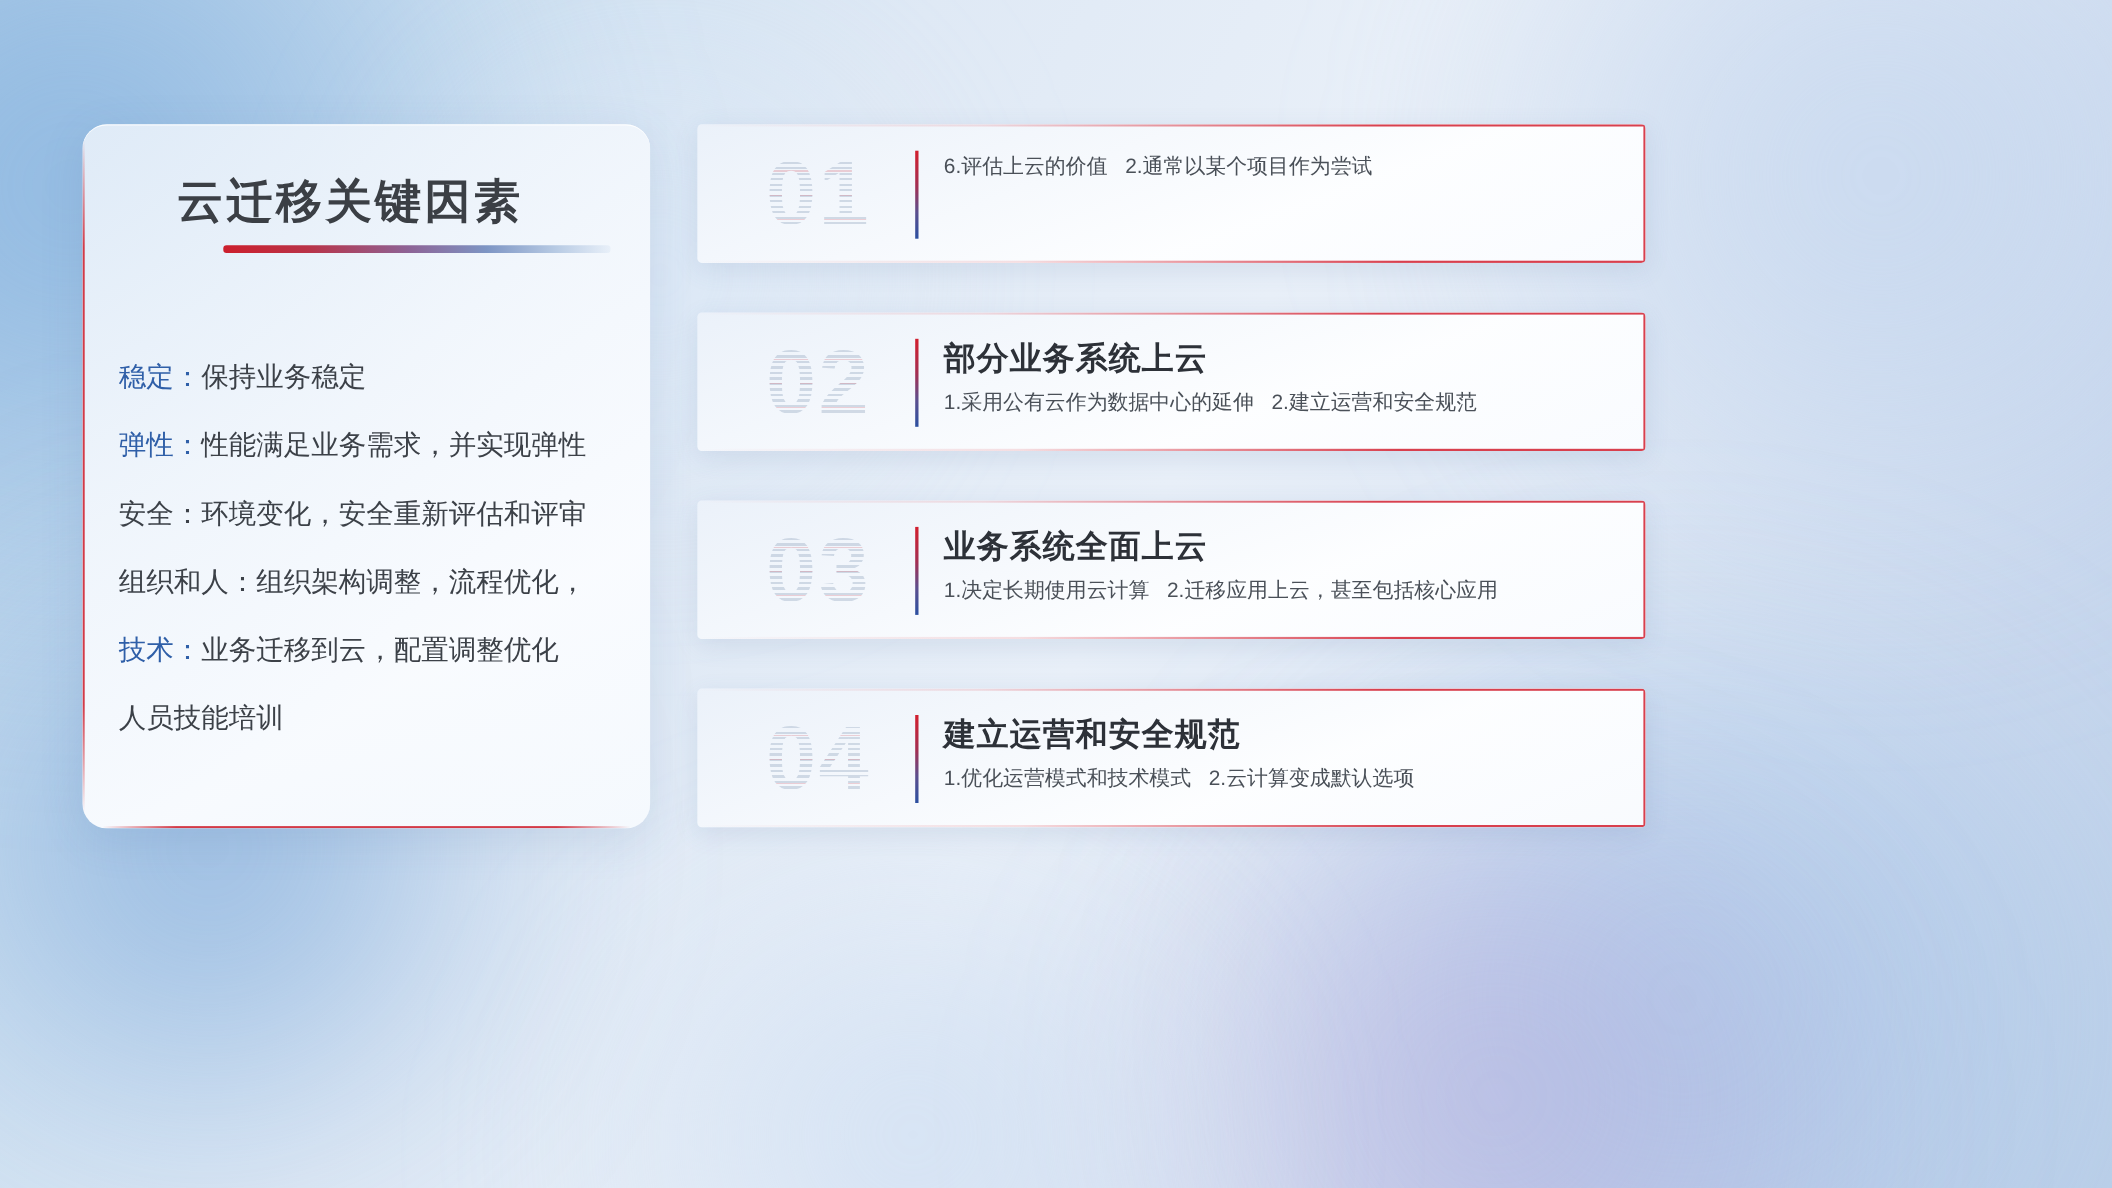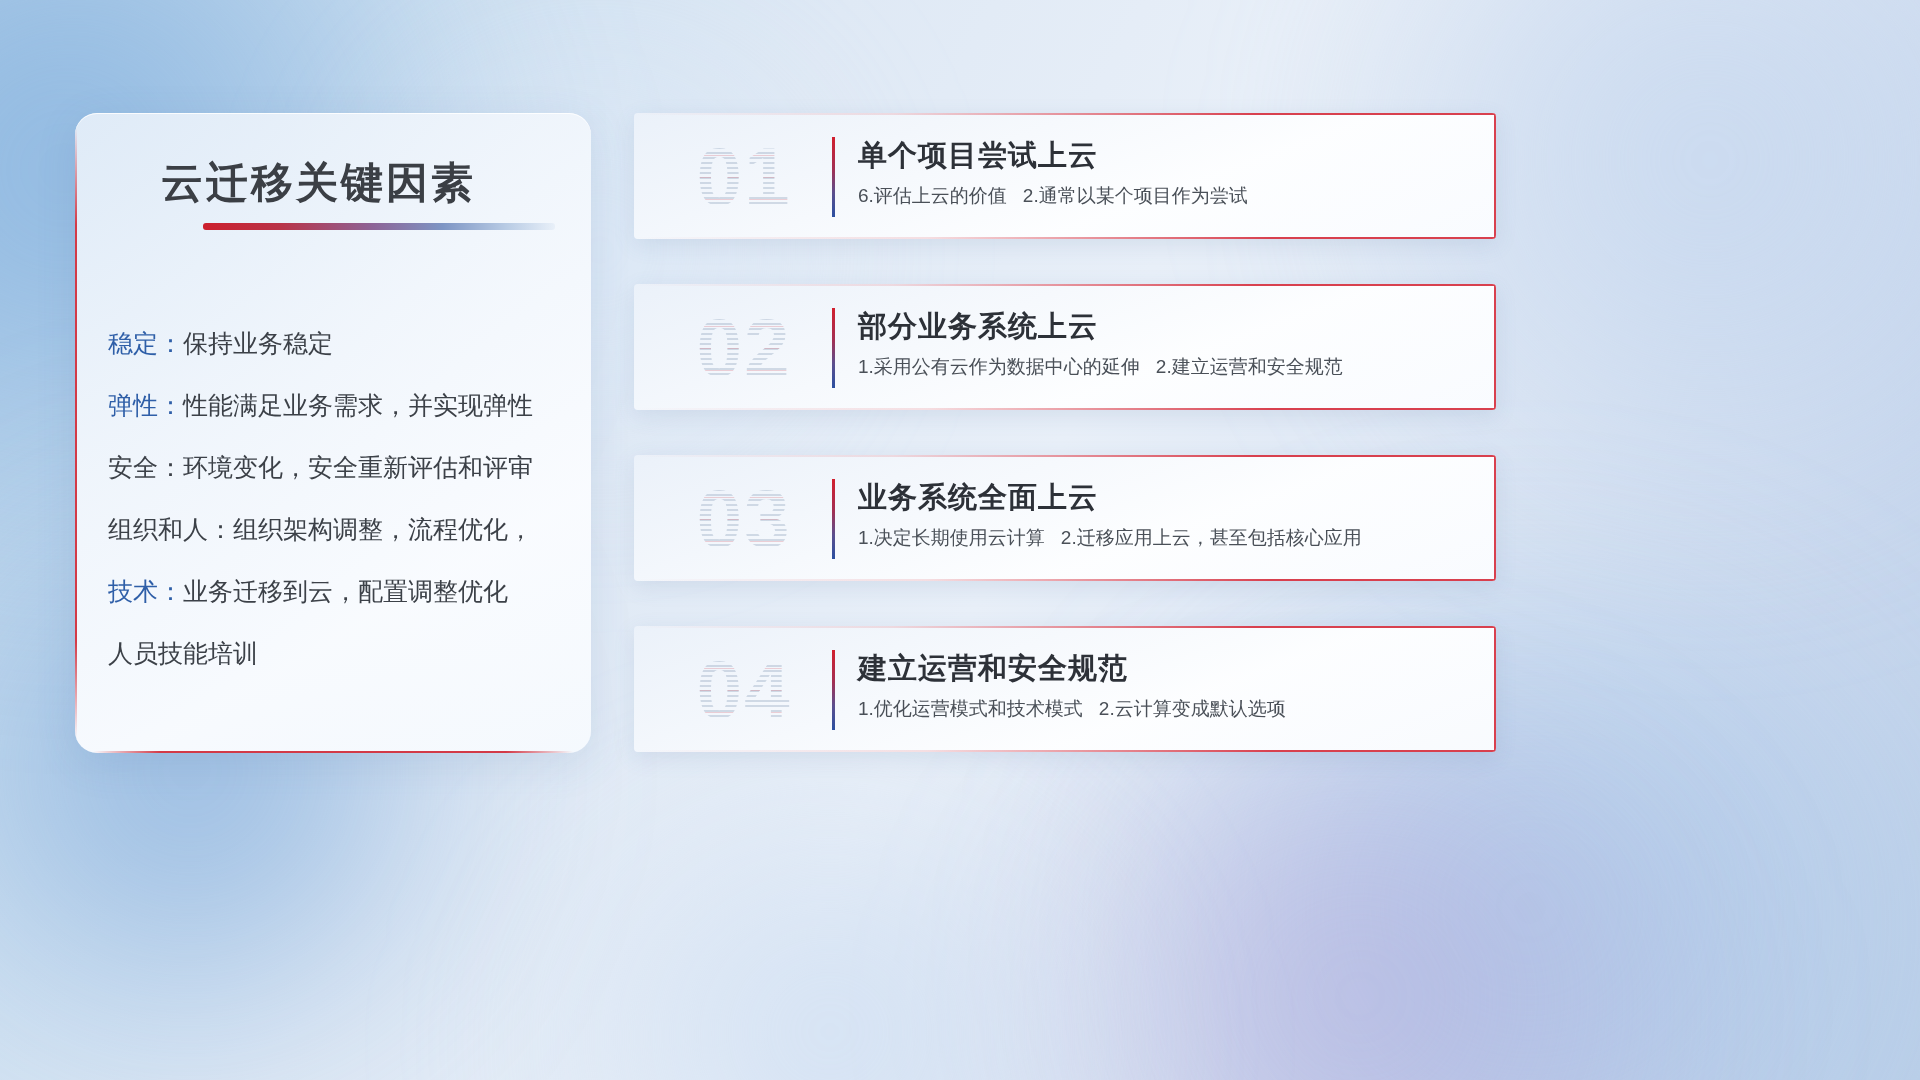--- a/index.html
+++ b/index.html
@@ -150,21 +150,20 @@
 </div>
 
 <div class="cards">
 
   <div class="card">
     <div class="card-bottomline"></div>
     <div class="num">01</div>
     <div class="num-tint">01</div>
     <div class="divider"></div>
     <div class="card-text">
-      <div class="card-title">单个项目尝试上云</div>
       <div class="card-sub">
         <span>6.评估上云的价值</span><span class="gap"></span><span>2.通常以某个项目作为尝试</span>
       </div>
     </div>
   </div>
 
   <div class="card">
     <div class="card-bottomline"></div>
     <div class="num">02</div>
     <div class="num-tint">02</div>

